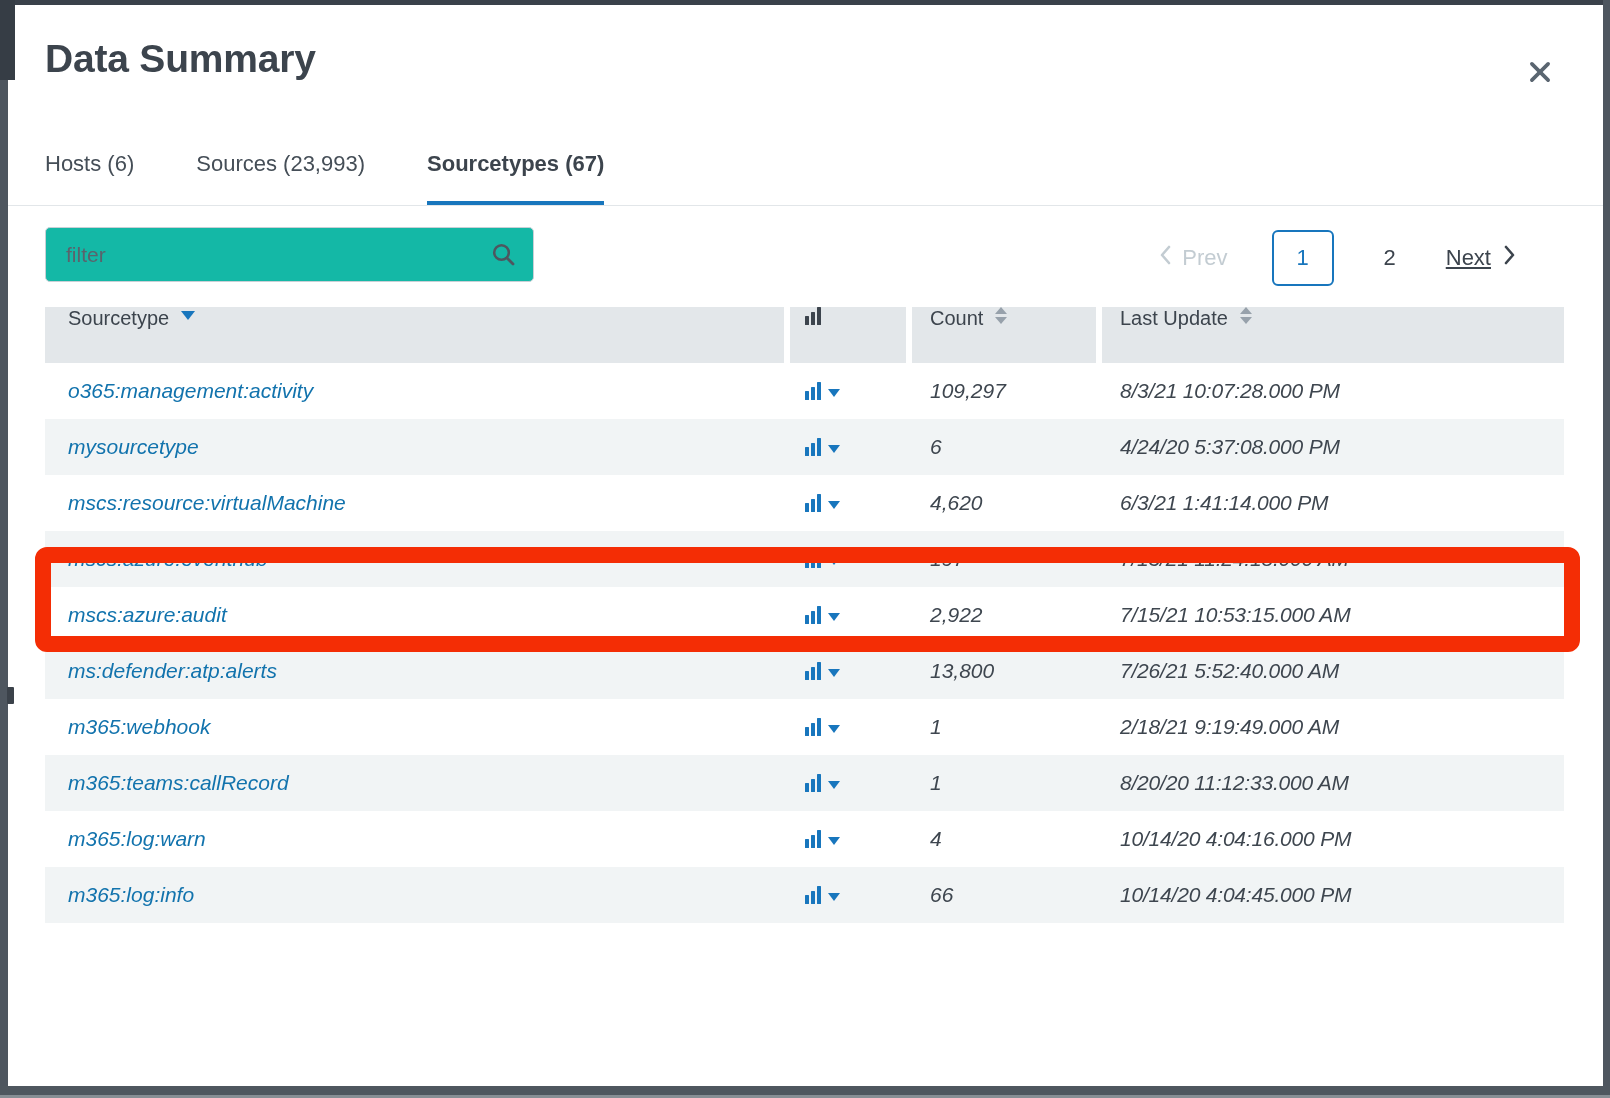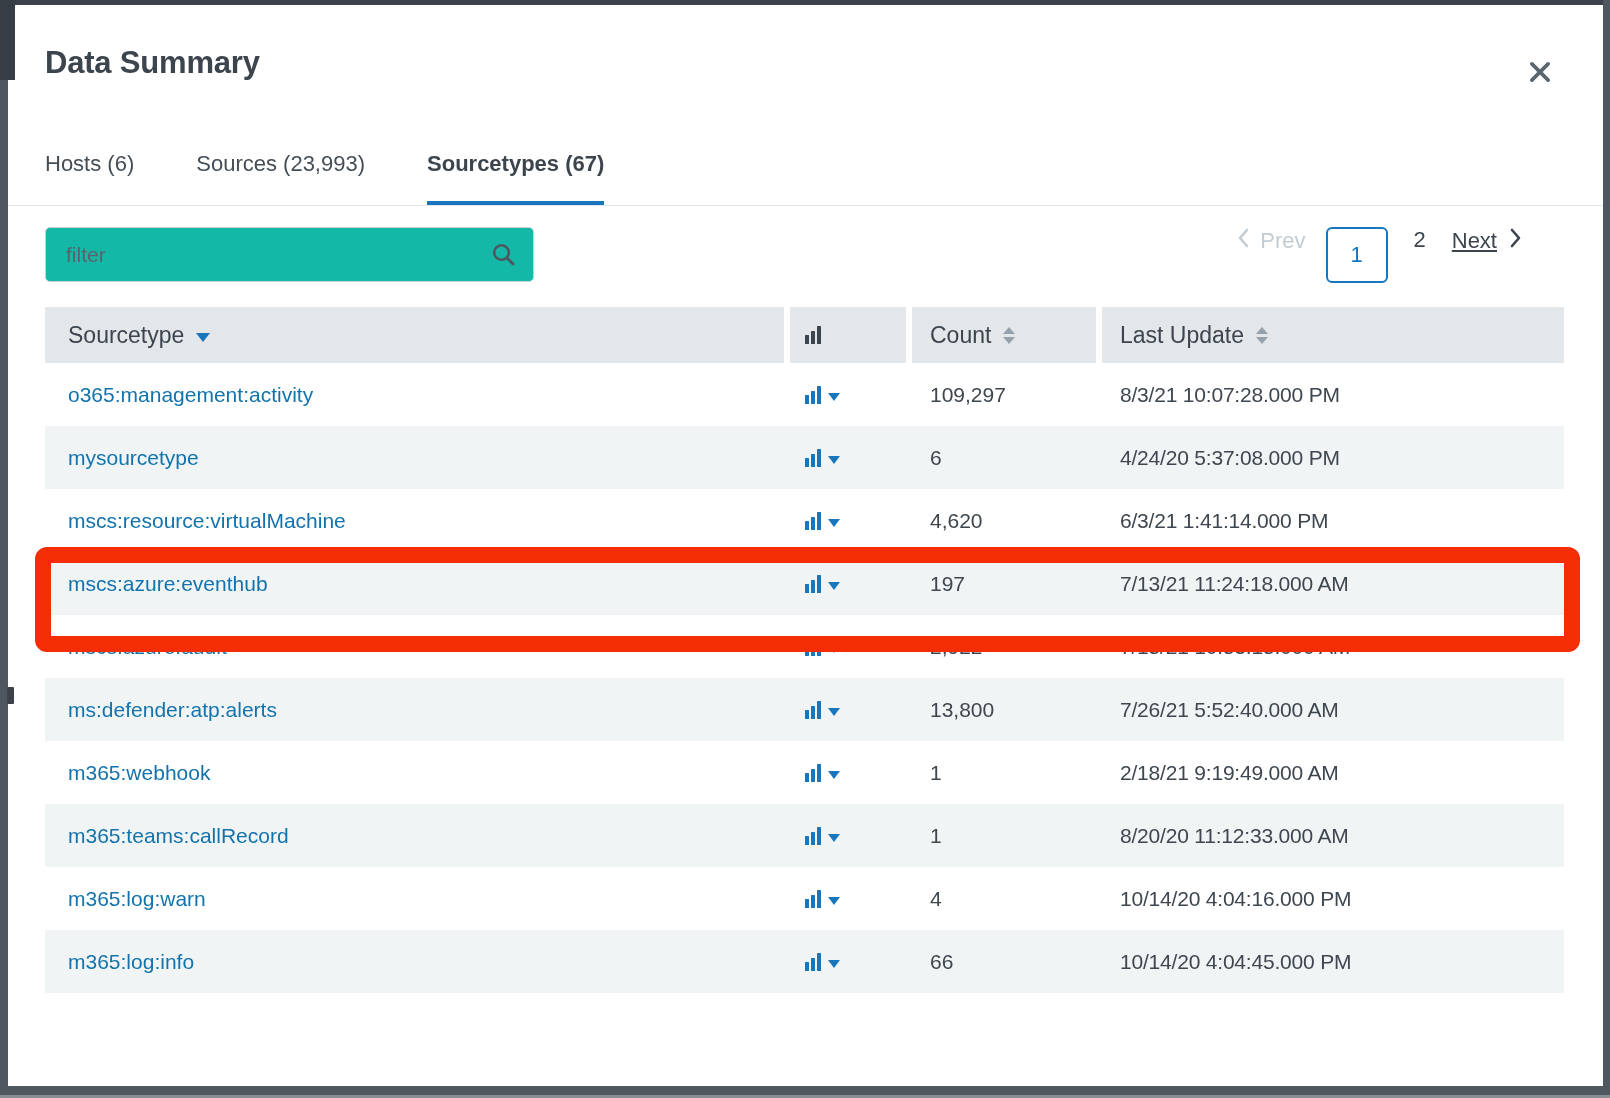--- a/index.html
+++ b/index.html
@@ -14,69 +14,69 @@
   .frame-left{position:absolute;left:0;top:0;width:8px;height:1098px;background:#4e565f;z-index:6;}
   .frame-right{position:absolute;right:0;top:0;width:7px;height:1098px;background:#4e565f;z-index:6;}
   .frame-bottom{position:absolute;left:0;bottom:3px;width:1610px;height:9px;background:#4f575f;z-index:6;}
   .frame-bottom-edge{position:absolute;left:0;bottom:0;width:1610px;height:3px;background:#878e94;z-index:6;}
   .corner-block{position:absolute;left:0;top:0;width:15px;height:80px;background:#363d45;z-index:7;}
   .bg-fragment{position:absolute;left:7px;top:687px;width:7px;height:17px;background:#3b424a;border-radius:1px;z-index:7;}
 
   
   .modal{position:absolute;left:8px;top:5px;width:1595px;height:1085px;background:#ffffff;}
 
-  .modal-title{position:absolute;left:37px;top:40px;font-size:31px;font-weight:700;color:#3c444d;letter-spacing:-0.2px;}
+  .modal-title{position:absolute;left:37px;top:32px;font-size:39px;font-weight:700;color:#3c444d;letter-spacing:-0.2px;}
   .close-btn{position:absolute;left:1512px;top:48px;width:40px;height:40px;display:flex;align-items:center;justify-content:center;cursor:pointer;background:none;border:none;padding:0;}
 
   
   .tabs{position:absolute;left:37px;top:138px;display:flex;gap:62px;}
   .tab{font-size:22px;color:#454e57;padding:8px 0 24px 0;border-bottom:5px solid transparent;cursor:pointer;}
   .tab.active{font-weight:700;color:#3c444d;border-bottom-color:#1876bd;}
   .tabs-divider{position:absolute;left:0;top:200px;width:1595px;height:1px;background:#e2e6e9;}
 
   
   .filter-wrap{position:absolute;left:37px;top:222px;width:489px;height:55px;}
   .filter-input{
     width:100%;height:100%;box-sizing:border-box;
     border:1.5px solid #c9d0d6;border-radius:5px;
     padding:0 56px 0 20px;font-size:21px;color:#3c444d;outline:none;
     font-family:"Liberation Sans", sans-serif;background:#14b8a6;
   }
   .filter-input::placeholder{color:#5a636c;opacity:1;}
   .filter-search-icon{position:absolute;right:18px;top:15px;}
 
   
-  .pagination{position:absolute;right:81px;top:222px;height:62px;display:flex;align-items:flex-start;gap:20px;}
+  .pagination{position:absolute;right:87px;top:222px;height:62px;display:flex;align-items:center;gap:44px;}
   .page-prev{display:flex;align-items:center;gap:10px;font-size:22px;color:#c3ccd2;}
   .page-current{width:62px;height:56px;border:2px solid #1876bd;border-radius:6px;box-sizing:border-box;
     display:flex;align-items:center;justify-content:center;font-size:22px;color:#1876bd;cursor:pointer;}
   .page-num{font-size:22px;color:#3c444d;cursor:pointer;padding:0 6px;}
   .page-next{display:flex;align-items:center;gap:12px;font-size:22px;color:#3c444d;cursor:pointer;text-decoration:underline;}
 
   
   .table{position:absolute;left:37px;top:302px;width:1519px;}
   .thead{display:grid;grid-template-columns:739px 116px 184px 462px;column-gap:6px;height:56px;}
-  .th{background:#e3e7ea;display:flex;align-items:center;font-size:23px;color:#3c444d;}
+  .th{background:#e3e7ea;display:flex;align-items:flex-start;font-size:20px;color:#3c444d;}
   .th-sourcetype{padding-left:23px;cursor:pointer;}
   .th-chart{padding-left:15px;}
   .th-count,.th-update{padding-left:18px;cursor:pointer;}
 
   .tri-down-blue{width:0;height:0;border-left:7px solid transparent;border-right:7px solid transparent;border-top:9px solid #1876bd;margin-left:12px;margin-top:4px;}
   .sort-both{display:inline-flex;flex-direction:column;gap:3px;margin-left:12px;}
   .sort-both .s-up{width:0;height:0;border-left:6px solid transparent;border-right:6px solid transparent;border-bottom:7px solid #97a1ab;}
   .sort-both .s-down{width:0;height:0;border-left:6px solid transparent;border-right:6px solid transparent;border-top:7px solid #97a1ab;}
 
   .minibar{display:inline-flex;align-items:flex-end;gap:2px;height:18px;}
   .minibar i{display:block;width:4px;border-radius:0.5px;}
   .minibar.dark i{background:#3c444d;}
   .minibar.blue i{background:#1876bd;}
   .minibar .b1{height:9px;} .minibar .b2{height:13px;} .minibar .b3{height:18px;}
   .caret-down{width:0;height:0;border-left:6px solid transparent;border-right:6px solid transparent;border-top:8px solid #1876bd;margin-left:7px;margin-bottom:3px;}
 
-  .tbody .row{position:relative;height:63px;width:1519px;}
+  .tbody .row{position:relative;height:56px;width:1519px;font-style:italic;}
   .tbody .row.alt{background:#f1f4f5;}
   .cell-link{position:absolute;left:23px;top:50%;transform:translateY(-50%);font-size:21px;color:#1273ad;text-decoration:none;cursor:pointer;}
   .cell-chart{position:absolute;left:760px;top:50%;transform:translateY(-50%);display:flex;align-items:flex-end;cursor:pointer;background:none;border:none;padding:0;}
   .cell-count{position:absolute;left:885px;top:50%;transform:translateY(-50%);font-size:21px;color:#3e464f;}
   .cell-update{position:absolute;left:1075px;top:50%;transform:translateY(-50%);font-size:21px;color:#3e464f;letter-spacing:-0.2px;}
 
   
   .annotation-box{
     position:absolute;left:27px;top:542px;width:1545px;height:105px;box-sizing:border-box;
     border:16px solid #f42d05;border-radius:12px;z-index:5;pointer-events:none;

